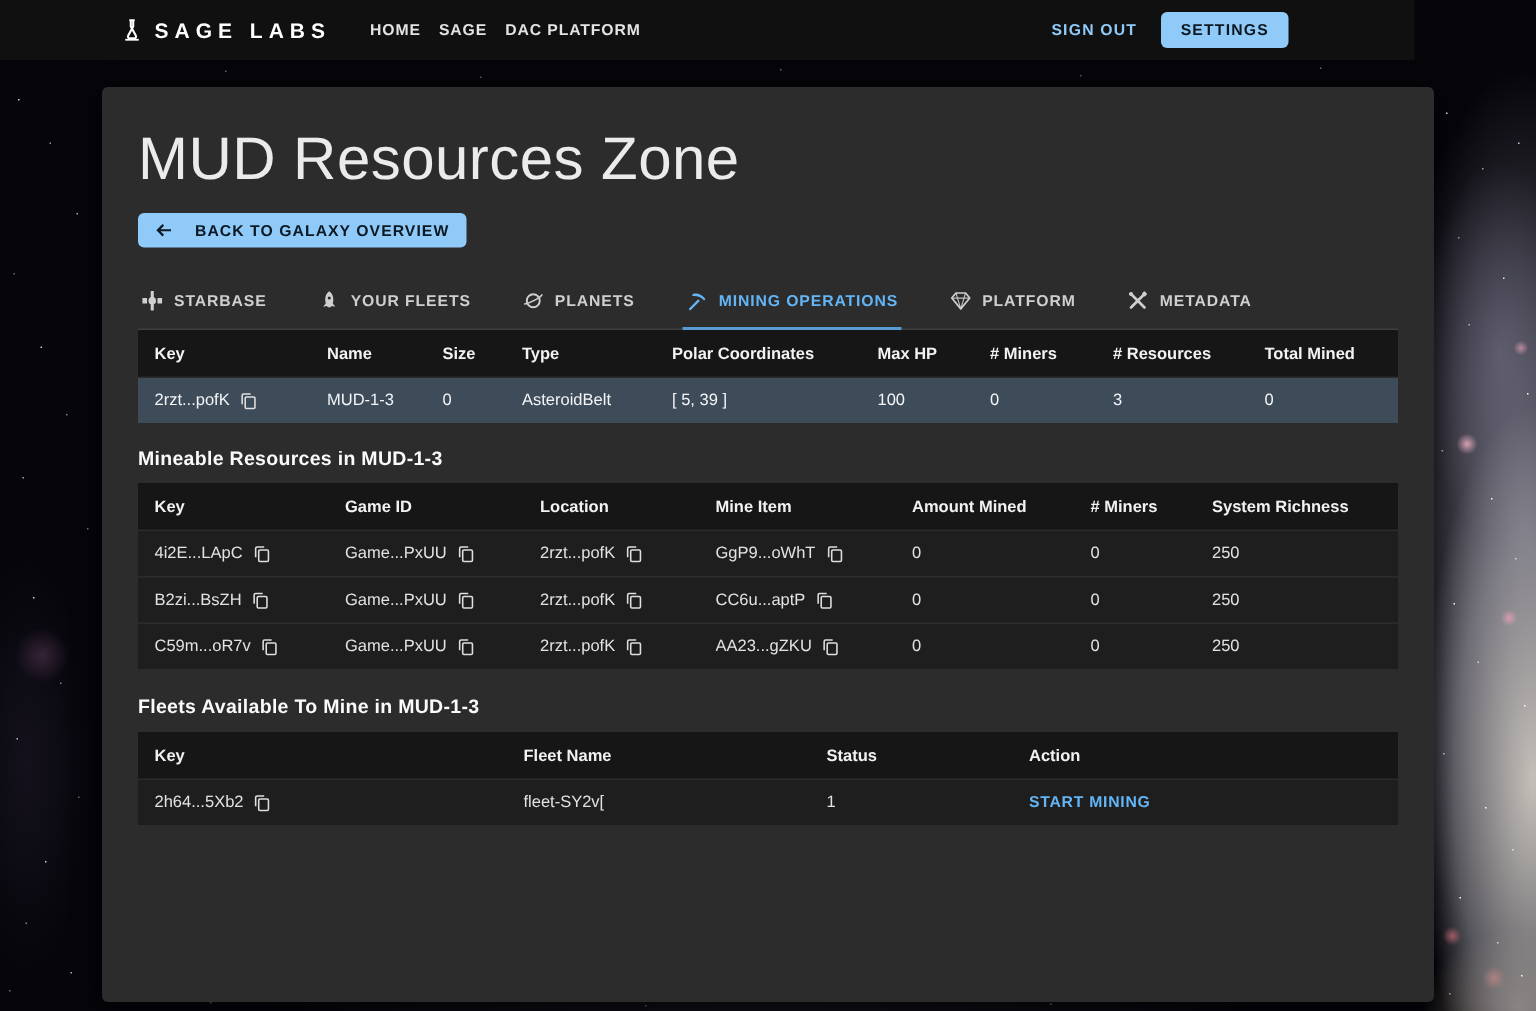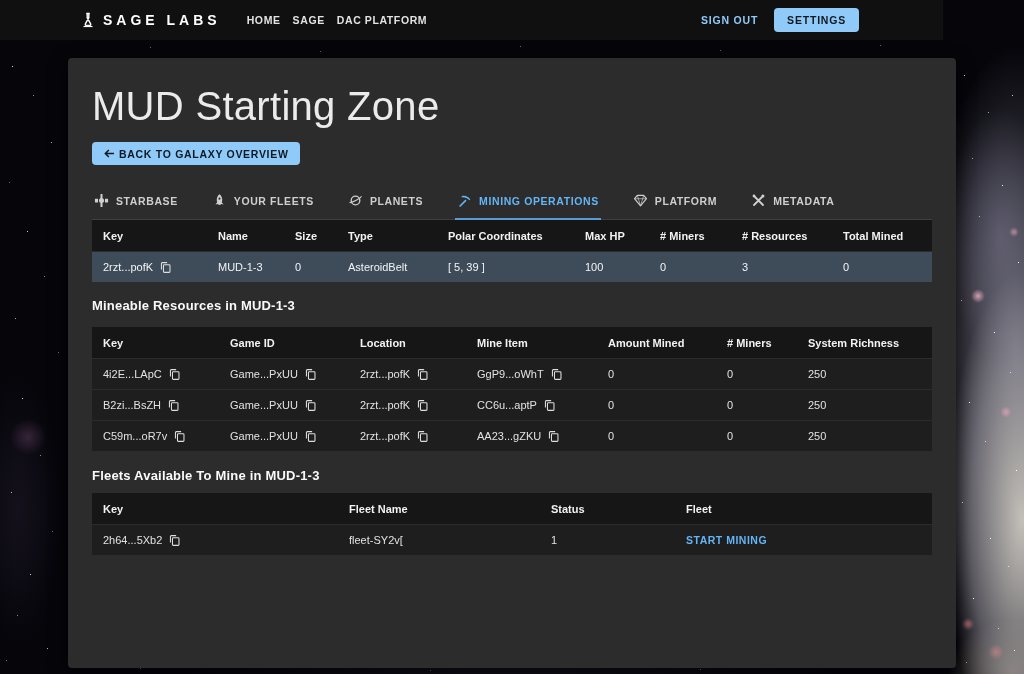--- a/index.html
+++ b/index.html
@@ -53,38 +53,38 @@
   .nav-right { margin-left:auto; display:flex; align-items:center; gap:16px; }
   .signout { color:#90caf9; font-size:10.5px; font-weight:bold; letter-spacing:.8px; cursor:pointer; }
   .settings-btn { background:#90caf9; color:#0c1822; border:none; border-radius:4px;
     font-size:10.5px; font-weight:bold; letter-spacing:.8px; padding:6px 13px; cursor:pointer;
     font-family:inherit; }
 
   
   .card { position:absolute; left:68px; top:58px; width:888px; height:610px; background:#2c2c2c;
     border-radius:4px; z-index:2; padding:0 24px; box-shadow:0 4px 18px rgba(0,0,0,.5); }
   .page-title { margin-top:26px; font-size:40px; font-weight:400; color:#ebebeb; letter-spacing:.3px; }
-  .back-btn { margin-top:13px; display:inline-flex; align-items:center; gap:3px;
+  .back-btn { margin-top:13px; display:inline-flex; align-items:center; gap:14px;
     background:#90caf9; color:#0c1822; border:none; border-radius:4px; padding:5px 11px;
     font-size:10.5px; font-weight:bold; letter-spacing:.7px; cursor:pointer; font-family:inherit; }
   .back-btn svg { width:13px; height:13px; }
 
   
   .tabs { margin-top:19px; display:flex; align-items:stretch; gap:30px;
     border-bottom:1px solid rgba(255,255,255,.09); }
   .tab { display:flex; align-items:center; gap:7px; padding:9px 2px 10px; cursor:pointer;
     color:#cfcfcf; font-size:10.5px; font-weight:bold; letter-spacing:.6px; white-space:nowrap;
     border-bottom:2px solid transparent; margin-bottom:-1px; }
   .tab svg { width:15px; height:15px; flex:none; }
   .tab.active { color:#64b5f6; border-bottom-color:#5b9bd5; }
 
   
   .section-heading { font-size:13px; font-weight:bold; color:#fafafa; letter-spacing:.2px; }
   .h-asteroids { margin:19px 0 10px; }
-  .h-resources { margin:16px 0 14px; }
+  .h-resources { margin:16px 0 9px; }
   .h-fleets { margin:17px 0 10px; }
   .table { width:840px; }
   .trow { display:grid; align-items:center; padding-left:11px; height:30px; background:#1e1e1e;
     margin-bottom:1px; font-size:11px; color:#e2e2e2; }
   .thead { height:31px; background:#161616; font-weight:bold; color:#f2f2f2; }
   .trow.highlight { background:#3e4b59; color:#f2f4f6; }
   .t1 { grid-template-columns:115px 77px 53px 100px 137px 75px 82px 101px 1fr; }
   .t2 { grid-template-columns:127px 130px 117px 131px 119px 81px 1fr; }
   .t3 { grid-template-columns:246px 202px 135px 1fr; }
   .cell { display:flex; align-items:center; gap:6px; overflow:hidden; white-space:nowrap; padding-right:8px; }
@@ -113,21 +113,21 @@
     <span class="nav-link">SAGE</span>
     <span class="nav-link">DAC PLATFORM</span>
   </div>
   <div class="nav-right">
     <span class="signout">SIGN OUT</span>
     <button class="settings-btn">SETTINGS</button>
   </div>
 </div>
 
 <div class="card">
-  <div class="page-title">MUD Starting Zone</div>
+  <div class="page-title">MUD Resources Zone</div>
 
   <button class="back-btn">
     <svg viewBox="0 0 16 16" fill="none" stroke="currentColor" stroke-width="1.8">
       <path d="M13.5 8H3M7.2 3.6 2.8 8l4.4 4.4"></path>
     </svg>
     <span>BACK TO GALAXY OVERVIEW</span>
   </button>
 
   
   <div class="tabs">
@@ -352,21 +352,21 @@
     </div>
   </div>
 
   
   <div class="section-heading h-fleets">Fleets Available To Mine in MUD-1-3</div>
   <div class="table">
     <div class="trow thead t3">
       <div class="cell">Key</div>
       <div class="cell">Fleet Name</div>
       <div class="cell">Status</div>
-      <div class="cell">Fleet</div>
+      <div class="cell">Action</div>
     </div>
     <div class="trow t3">
       <div class="cell">
         <span>2h64...5Xb2</span>
         <span class="copy">
             <svg viewBox="0 0 16 16" fill="none" stroke="currentColor" stroke-width="1.3">
               <rect x="5.5" y="4.5" width="8" height="9.5" rx="1"></rect>
               <path d="M3 10.5V3.2A1.2 1.2 0 0 1 4.2 2H10"></path>
             </svg>
           </span>

